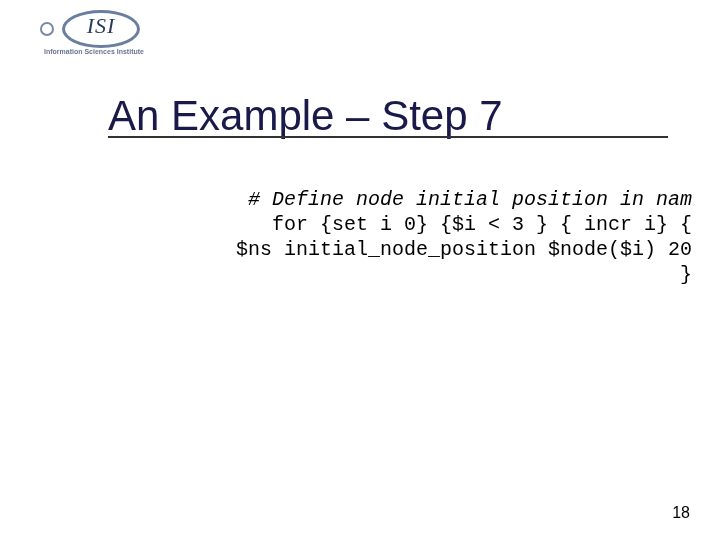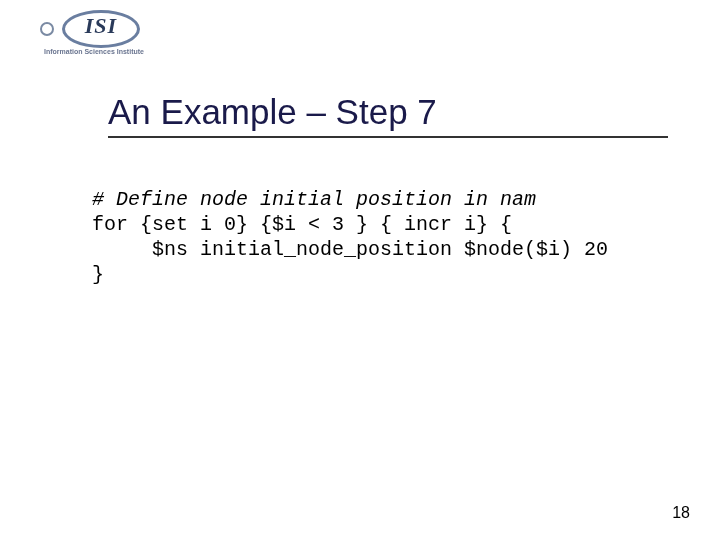--- a/index.html
+++ b/index.html
@@ -40,39 +40,39 @@
     background: #fff;
   }
   .logo-text {
     position: absolute;
     top: 3px;
     left: 0;
     right: 0;
     text-align: center;
     font-family: "Times New Roman", serif;
     font-style: italic;
-    font-weight: 700;
+    font-weight: 400;
     font-size: 22px;
     color: #2a3a5a;
     letter-spacing: 1px;
   }
   .logo-sub {
     position: absolute;
     top: 48px;
     left: 44px;
     font-size: 7px;
     color: #6a7590;
     font-weight: 700;
     white-space: nowrap;
   }
   .title {
     position: absolute;
     top: 92px;
     left: 108px;
-    font-size: 35px;
+    font-size: 42px;
     color: #1a1a4a;
     font-family: Arial, Helvetica, sans-serif;
   }
   .title-rule {
     position: absolute;
     top: 136px;
     left: 108px;
     width: 560px;
     height: 0;
     border-top: 2px solid #333;
@@ -81,21 +81,21 @@
     position: absolute;
     top: 162px;
     left: 92px;
     width: 600px;
     font-family: "Courier New", Courier, monospace;
     font-size: 20px;
     line-height: 1.25;
     color: #000;
     white-space: pre;
   }
-  .block { margin-bottom: 24px; }
+  .block { margin-bottom: 24px; text-align: right; }
   .comment { font-style: italic; }
   .pagenum {
     position: absolute;
     right: 30px;
     bottom: 18px;
     font-size: 16px;
     color: #000;
     font-family: Arial, Helvetica, sans-serif;
     margin-top: 12px;
   }

